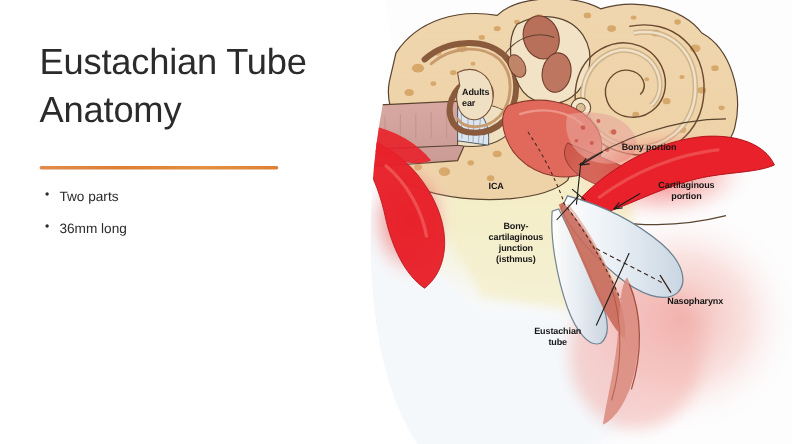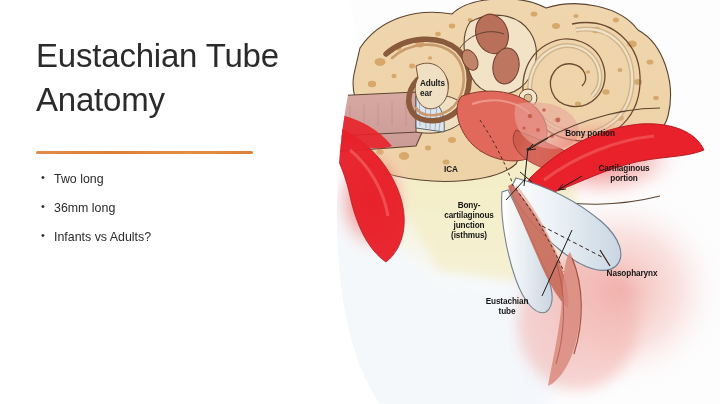--- a/index.html
+++ b/index.html
@@ -96,23 +96,22 @@
 
 <div class="slide">
 
   <div class="text-col">
 
     <div class="title">Eustachian Tube Anatomy</div>
 
     <div class="title-rule"></div>
 
     <div class="bullets">
-      <div class="bullet">Two long</div>
+      <div class="bullet">Two parts</div>
       <div class="bullet">36mm long</div>
-      <div class="bullet">Infants vs Adults?</div>
     </div>
 
   </div>
 
   <div class="figure">
 
     <svg class="fig-svg" viewBox="0 0 400 404">
       <defs>
 
         <radialGradient id="gNasoBlush" cx="0.5" cy="0.5" r="0.5">

